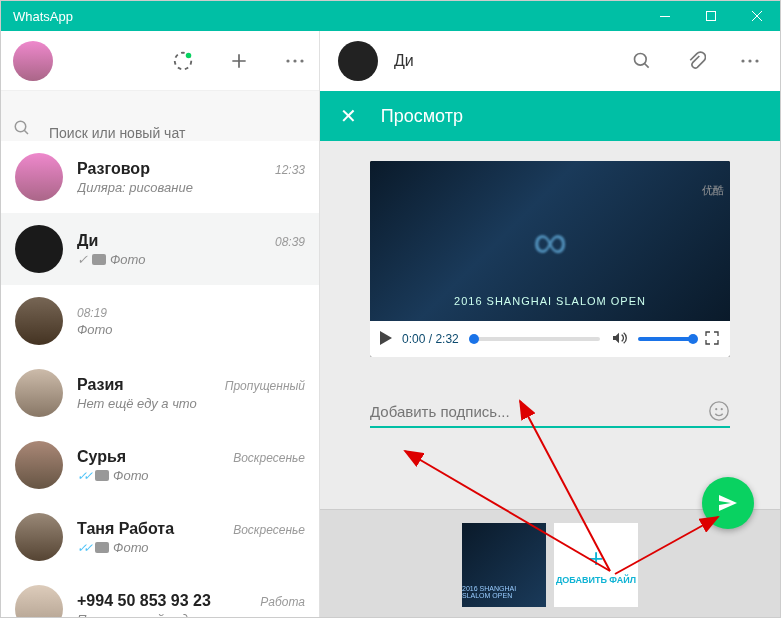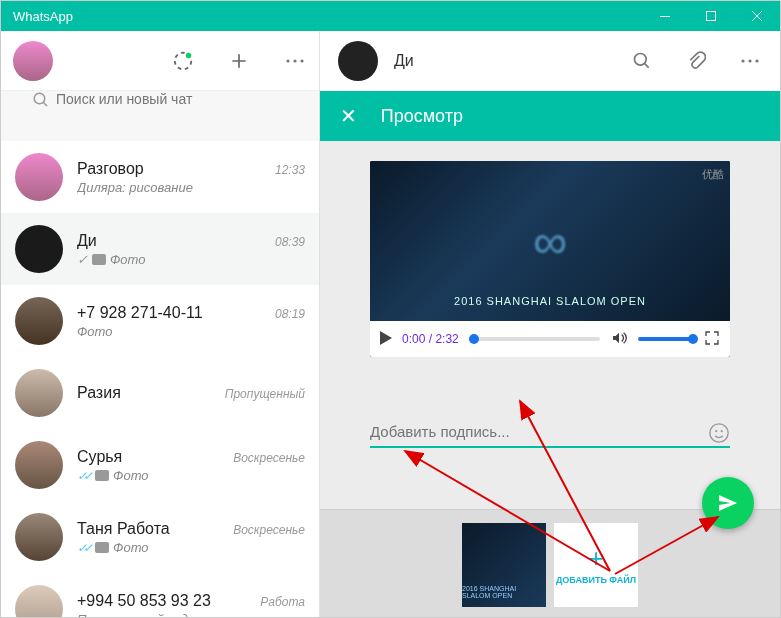--- a/index.html
+++ b/index.html
@@ -10,61 +10,61 @@
 .titlebar-btn { width: 46px; height: 30px; display: flex; align-items: center; justify-content: center; color: #fff; cursor: pointer; }
 
 .app { display: flex; height: 588px; }
 
 .sidebar { width: 319px; border-right: 1px solid #e0e0e0; display: flex; flex-direction: column; background: #fff; }
 .sidebar-header { height: 60px; background: #fff; display: flex; align-items: center; padding: 0 12px; justify-content: space-between; border-bottom: 1px solid #f0f0f0; }
 .avatar { width: 40px; height: 40px; border-radius: 50%; background: #ccc; display: flex; align-items: center; justify-content: center; font-size: 11px; color: #fff; background-size: cover; }
 .sidebar-actions { display: flex; gap: 32px; align-items: center; color: #666; }
 .action-icon { cursor: pointer; display: flex; align-items: center; justify-content: center; width: 24px; height: 24px; }
 
-.search-bar { height: 50px; background: #f7f7f7; display: flex; align-items: flex-start; padding: 0 31px; gap: 6px; }
+.search-bar { height: 50px; background: #f7f7f7; display: flex; align-items: flex-end; padding: 0 12px; gap: 18px; }
 .search-icon-el { color: #999; }
 .search-input { border: none; background: none; outline: none; font-size: 14px; color: #555; flex: 1; }
 
 .chat-list { flex: 1; overflow-y: auto; }
 .chat-item { display: flex; align-items: center; padding: 12px 14px; gap: 14px; cursor: pointer; }
 .chat-item.selected { background: #f4f5f5; }
 .chat-avatar { width: 48px; height: 48px; border-radius: 50%; flex-shrink: 0; background: #888; display: flex; align-items: center; justify-content: center; color: #fff; font-size: 10px; }
 .chat-body { flex: 1; min-width: 0; }
 .chat-top { display: flex; justify-content: space-between; align-items: baseline; }
-.chat-name { font-size: 16px; color: #222; font-weight: 400; }
+.chat-name { font-size: 16px; color: #222; font-weight: 700; }
 .chat-time { font-size: 12px; color: #999; font-style: italic; }
 .chat-sub { font-size: 13px; color: #888; margin-top: 2px; display: flex; align-items: center; gap: 4px; white-space: nowrap; overflow: hidden; text-overflow: ellipsis; font-style: italic; }
 .tick-single::before { content: "✓"; color: #999; font-size: 13px; }
 .tick-double::before { content: "✓✓"; color: #4fc3f7; font-size: 12px; letter-spacing: -4px; margin-right: 2px; }
 .camera-icon { width: 14px; height: 11px; background: #999; border-radius: 2px; display: inline-block; }
 
 .main { flex: 1; display: flex; flex-direction: column; background: #ececec; position: relative; }
 .chat-header { height: 60px; background: #fff; display: flex; align-items: center; padding: 0 18px; gap: 16px; }
 .chat-header .avatar { width: 40px; height: 40px; background: #222; }
 .chat-header-name { font-size: 16px; color: #333; flex: 1; }
 .chat-header-icons { display: flex; gap: 30px; color: #777; }
 
 .preview-header { height: 50px; background: #00bfa5; display: flex; align-items: center; color: #fff; padding: 0 20px; gap: 24px; }
 .preview-title { font-size: 18px; font-weight: 400; }
 .close-x { font-size: 20px; cursor: pointer; font-weight: 300; }
 
 .preview-body { flex: 1; background: #ececec; padding: 20px 50px 0; display: flex; flex-direction: column; align-items: center; position: relative; }
 .video-box { width: 360px; background: #000; border-radius: 2px; overflow: hidden; }
 .video-frame { height: 160px; background: linear-gradient(135deg, #0a1a2a, #1a3a5a 40%, #0a1a2a); position: relative; display: flex; align-items: center; justify-content: center; }
 .video-overlay { color: #cfe; font-size: 11px; letter-spacing: 1px; position: absolute; bottom: 14px; }
-.video-watermark { position: absolute; top: 6px; right: 6px; color: #999; font-size: 11px; }
+.video-watermark { position: absolute; top: 22px; right: 6px; color: #999; font-size: 11px; }
 .swirl { color: #7cf; font-size: 48px; opacity: .6; filter: blur(1px); }
-.video-controls { height: 36px; background: #fff; display: flex; align-items: center; padding: 0 10px; gap: 10px; font-size: 12px; color: #6d28d9; }
+.video-controls { height: 36px; background: #fff; display: flex; align-items: center; padding: 0 10px; gap: 10px; font-size: 12px; color: #0c4a6e; }
 .play-btn { cursor: pointer; }
 .progress { flex: 1; height: 4px; background: #ddd; border-radius: 2px; position: relative; }
 .progress::before { content: ""; position: absolute; left: 0; top: -3px; width: 10px; height: 10px; background: #1a73e8; border-radius: 50%; }
 .volume-bar { width: 56px; height: 4px; background: #1a73e8; border-radius: 2px; position: relative; }
 .volume-bar::after { content: ""; position: absolute; right: -4px; top: -3px; width: 10px; height: 10px; background: #1a73e8; border-radius: 50%; }
 
-.caption-row { width: 360px; margin-top: 60px; position: relative; display: flex; align-items: flex-end; }
+.caption-row { width: 360px; margin-top: 40px; position: relative; display: flex; align-items: center; }
 .caption-input { flex: 1; border: none; border-bottom: 2px solid #00bfa5; background: none; font-size: 15px; color: #666; padding: 6px 0; outline: none; }
 .emoji-btn { position: absolute; right: 0; color: #999; cursor: pointer; }
 
 .thumb-strip { position: absolute; bottom: 0; left: 0; right: 0; height: 110px; background: #dcdcdc; border-top: 1px solid #ccc; display: flex; align-items: center; justify-content: center; gap: 8px; }
 .thumb { width: 84px; height: 84px; background: linear-gradient(135deg,#0a1a2a,#1a3a5a); display: flex; align-items: flex-end; justify-content: center; color: #9cf; font-size: 7px; padding-bottom: 8px; }
 .add-file { width: 84px; height: 84px; background: #fff; display: flex; flex-direction: column; align-items: center; justify-content: center; gap: 4px; cursor: pointer; color: #0fb3d4; font-size: 9px; font-weight: 600; text-align: center; }
 .add-plus { font-size: 26px; font-weight: 400; line-height: 1; }
 
 .send-fab { position: absolute; right: 26px; bottom: 90px; width: 52px; height: 52px; border-radius: 50%; background: #09d261; display: flex; align-items: center; justify-content: center; cursor: pointer; box-shadow: 0 2px 6px rgba(0,0,0,.3); z-index: 5; }
 .send-fab svg { fill: #fff; }
@@ -161,34 +161,36 @@
               <span class="tick-single"></span>
               <span class="camera-icon"></span>
               <span>Фото</span>
             </div>
           </div>
         </div>
         <div class="chat-item">
           <div class="chat-avatar av-3"></div>
           <div class="chat-body">
             <div class="chat-top">
-              <span class="chat-name">+7 928 271-40-11</span>
               <span class="chat-time">08:19</span>
             </div>
             <div class="chat-sub">
               <span>Фото</span>
             </div>
           </div>
         </div>
         <div class="chat-item">
           <div class="chat-avatar av-4"></div>
           <div class="chat-body">
             <div class="chat-top">
               <span class="chat-name">Разия</span>
               <span class="chat-time">Пропущенный</span>
+            </div>
+            <div class="chat-sub">
+              <span>Нет ещё еду а что</span>
             </div>
           </div>
         </div>
         <div class="chat-item">
           <div class="chat-avatar av-5"></div>
           <div class="chat-body">
             <div class="chat-top">
               <span class="chat-name">Сурья</span>
               <span class="chat-time">Воскресенье</span>
             </div>

